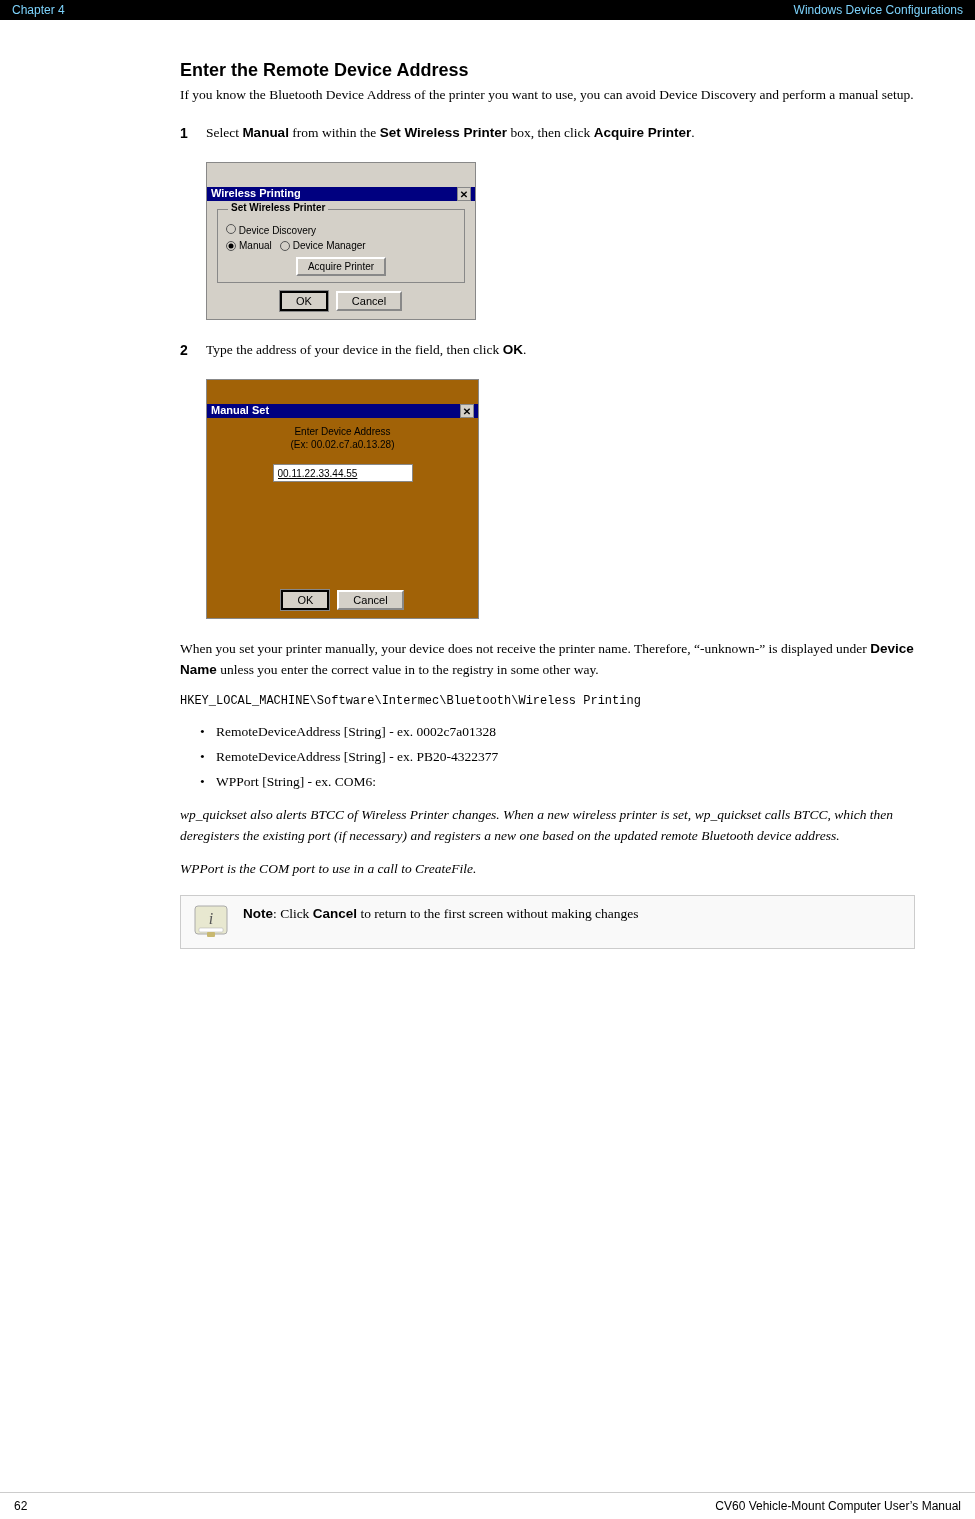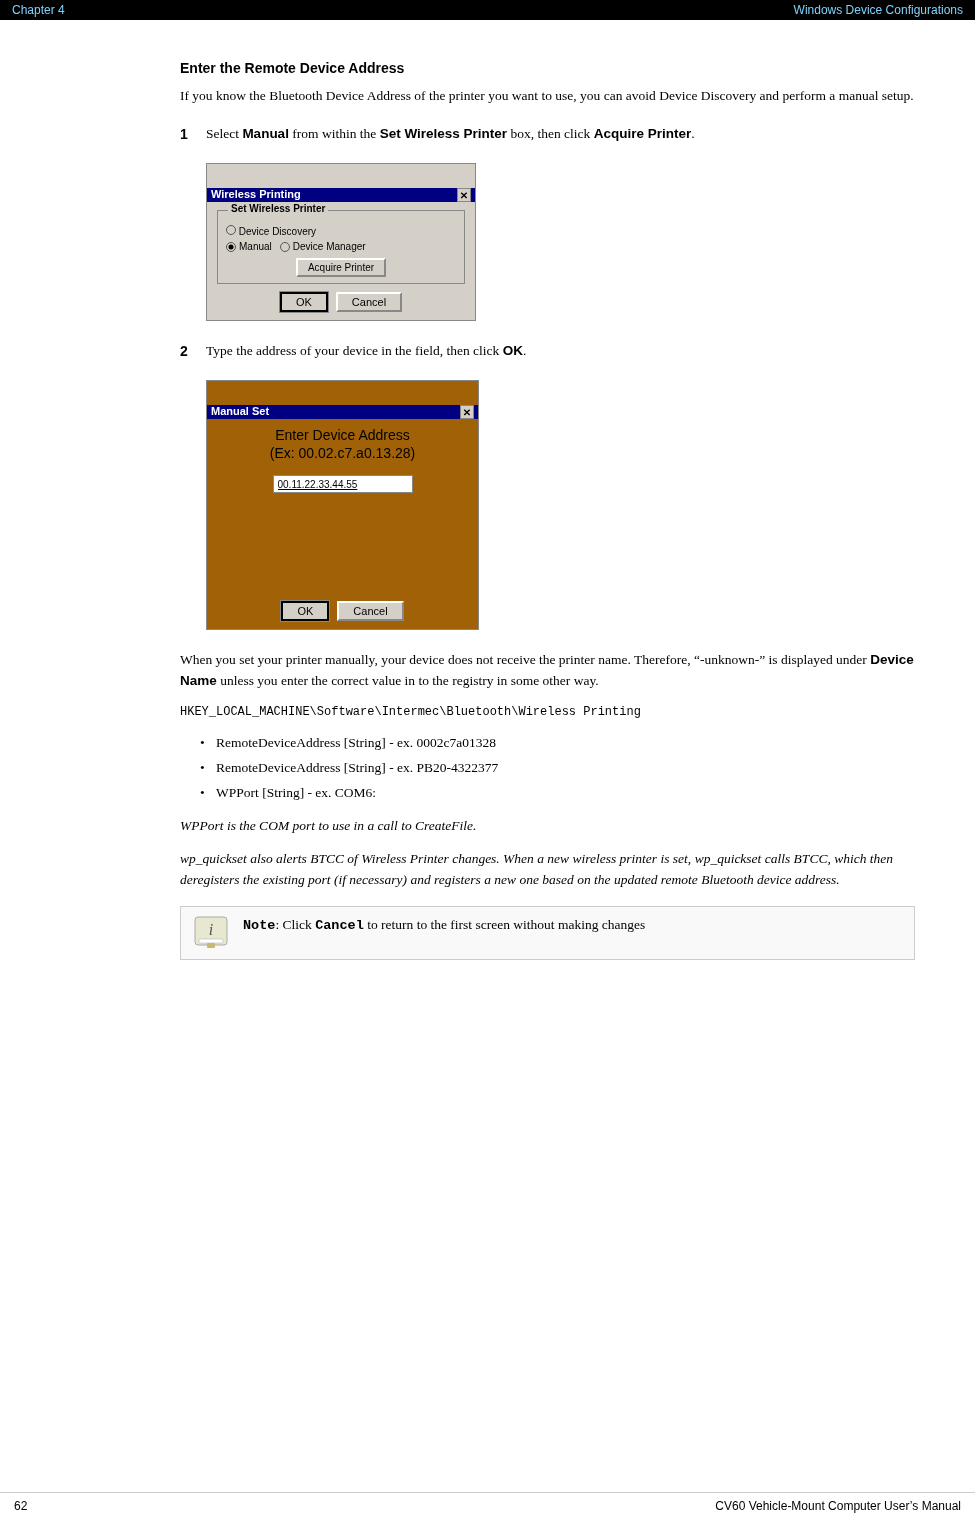--- a/index.html
+++ b/index.html
@@ -33,22 +33,22 @@
 
     
     .content {
       padding: 40px 60px 40px 180px;
     }
 
     
     .section-heading {
       font-family: Arial, Helvetica, sans-serif;
       font-weight: bold;
-      font-size: 14px;
-      margin-bottom: 10px;
+      font-size: 18px;
+      margin-bottom: 4px;
     }
 
     .intro-text {
       font-size: 13.5px;
       line-height: 1.5;
       margin-bottom: 18px;
     }
 
     
     .step {
@@ -234,21 +234,21 @@
       border: 1px solid #888;
       background: #a16207;
       display: inline-block;
       font-family: 'Tahoma', Arial, sans-serif;
       font-size: 11px;
       min-width: 250px;
       width: 273px;
     }
 
     .address-label {
-      font-size: 14px;
+      font-size: 10px;
       text-align: center;
       margin-bottom: 2px;
     }
     .address-field {
       background: #fff;
       border: 1px solid #888;
       width: 140px;
       height: 18px;
       font-size: 10px;
       padding: 1px 4px;
@@ -321,21 +321,21 @@
     }
     .note-icon svg {
       width: 36px;
       height: 36px;
     }
     .note-text {
       font-size: 13.5px;
       line-height: 1.55;
     }
     .note-text b {
-      font-family: Liberation Mono, monospace;
+      font-family: Liberation Sans, sans-serif;
     }
 
     
     .footer {
       position: absolute;
       bottom: 0;
       left: 0;
       right: 0;
       display: flex;
       justify-content: space-between;
@@ -444,25 +444,25 @@
   <div class="code-block">HKEY_LOCAL_MACHINE\Software\Intermec\Bluetooth\Wireless
 Printing</div>
 
   <ul class="bullet-list">
     <li>RemoteDeviceAddress [String] - ex. 0002c7a01328</li>
     <li>RemoteDeviceAddress [String] - ex. PB20-4322377</li>
     <li>WPPort [String] - ex. COM6:</li>
   </ul>
 
   <p class="italic-para">
+    <i>wp_quickset</i><span> also alerts BTCC of Wireless Printer changes. When a new wireless printer is set, </span><i>wp_quickset</i><span> calls BTCC, which then deregisters the existing port (if necessary) and registers a new one based on the updated remote Bluetooth device address.</span>
+  </p>
+
+  <p class="italic-para">
     <i>WPPort</i><span> is the COM port to use in a call to CreateFile.</span>
-  </p>
-
-  <p class="italic-para">
-    <i>wp_quickset</i><span> also alerts BTCC of Wireless Printer changes. When a new wireless printer is set, </span><i>wp_quickset</i><span> calls BTCC, which then deregisters the existing port (if necessary) and registers a new one based on the updated remote Bluetooth device address.</span>
   </p>
 
   <div class="note-box">
     <div class="note-icon">
       <svg viewBox="0 0 36 36">
         <rect x="2" y="2" width="32" height="28" rx="3" ry="3" fill="#e8e8d0" stroke="#aaa" stroke-width="1"></rect>
         <rect x="6" y="24" width="24" height="4" rx="1" fill="#fff" stroke="#aaa" stroke-width="0.5"></rect>
         <text x="18" y="20" text-anchor="middle" font-size="16" font-family="serif" font-style="italic" fill="#555">i</text>
 
         <rect x="14" y="28" width="8" height="5" rx="1" fill="#c8b870"></rect>

